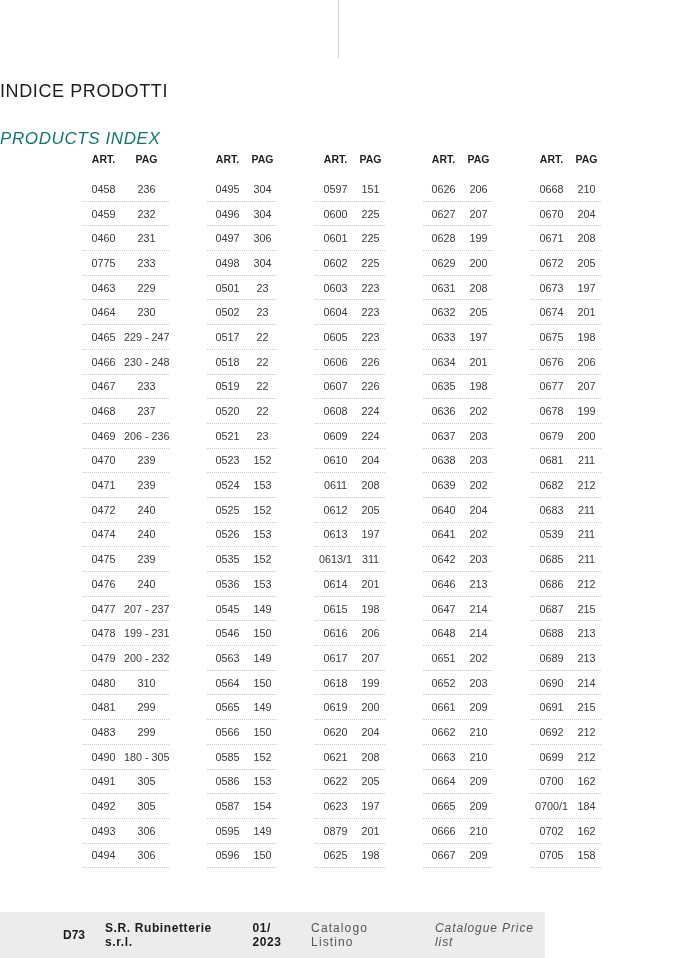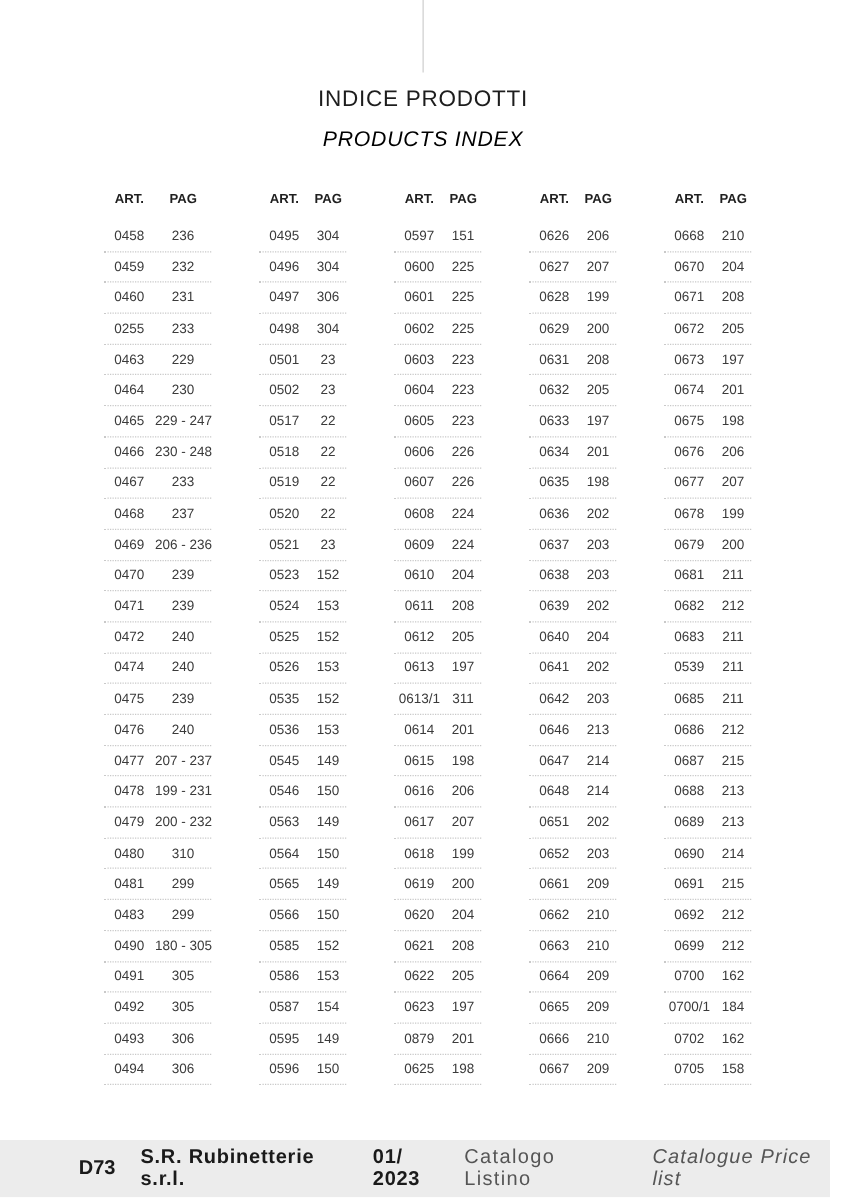--- a/index.html
+++ b/index.html
@@ -10,35 +10,35 @@
     --footer-bg:#ececec;
     --footer-muted:#555555;
   }
   *{margin:0;padding:0;box-sizing:border-box;}
   html,body{background:#fff;}
   body{font-family:"Liberation Sans","DejaVu Sans",sans-serif;}
   .page{position:relative;width:677px;height:958px;background:#fff;overflow:hidden;}
 
   .top-rule{position:absolute;left:338px;top:0;width:1px;height:58px;background:var(--rule);}
 
-  .title-block{position:absolute;top:68px;left:0;width:677px;text-align:center;}
+  .title-block{position:absolute;top:80px;left:0;width:677px;}
   .title{font-size:18px;font-weight:400;letter-spacing:0.6px;color:#1d1d1d;line-height:22px;}
-  .subtitle{font-size:17px;font-style:italic;font-weight:400;letter-spacing:0.6px;color:#000000;line-height:22px;margin-top:11px;}
+  .subtitle{font-size:17px;font-style:italic;font-weight:400;letter-spacing:0.6px;color:#0f766e;line-height:22px;margin-top:26px;}
 
   .index{position:absolute;top:149px;left:83px;width:518px;display:flex;gap:38px;}
   .col{width:86px;}
   .col-head{display:flex;height:19px;margin-bottom:9px;align-items:center;}
   .col-head .cell{font-weight:700;font-size:10.5px;color:var(--head-text);}
   .row{display:flex;height:24.7px;align-items:center;border-bottom:1px dotted var(--divider);}
   .cell{display:block;text-align:center;font-size:10.8px;color:var(--text);white-space:nowrap;}
   .cell.art{width:41px;flex:none;}
   .cell.pag{flex:1;}
 
-  .footer{position:absolute;left:0;bottom:0;width:664px;height:46px;background:var(--footer-bg);
-          display:flex;align-items:center;padding-left:63px;font-size:16px;color:#1a1a1a;}
+  .footer{position:absolute;left:0;bottom:0;width:545px;height:46px;background:var(--footer-bg);
+          display:flex;align-items:center;padding-left:63px;font-size:12px;color:#1a1a1a;}
   .footer .code{font-weight:700;margin-right:20px;}
   .footer .company{font-weight:700;letter-spacing:0.6px;margin-right:10px;}
   .footer .edition{font-weight:700;letter-spacing:0.6px;margin-right:12px;margin-left:12px;}
   .footer .cat-it{color:var(--footer-muted);letter-spacing:1.1px;margin-right:30px;}
   .footer .cat-en{color:var(--footer-muted);letter-spacing:0.9px;font-style:italic;}
 </style>
 </head>
 <body>
 
 <div class="page">
@@ -62,21 +62,21 @@
         </div>
         <div class="row">
           <span class="cell art">0459</span>
           <span class="cell pag">232</span>
         </div>
         <div class="row">
           <span class="cell art">0460</span>
           <span class="cell pag">231</span>
         </div>
         <div class="row">
-          <span class="cell art">0255</span>
+          <span class="cell art">0775</span>
           <span class="cell pag">233</span>
         </div>
         <div class="row">
           <span class="cell art">0463</span>
           <span class="cell pag">229</span>
         </div>
         <div class="row">
           <span class="cell art">0464</span>
           <span class="cell pag">230</span>
         </div>

